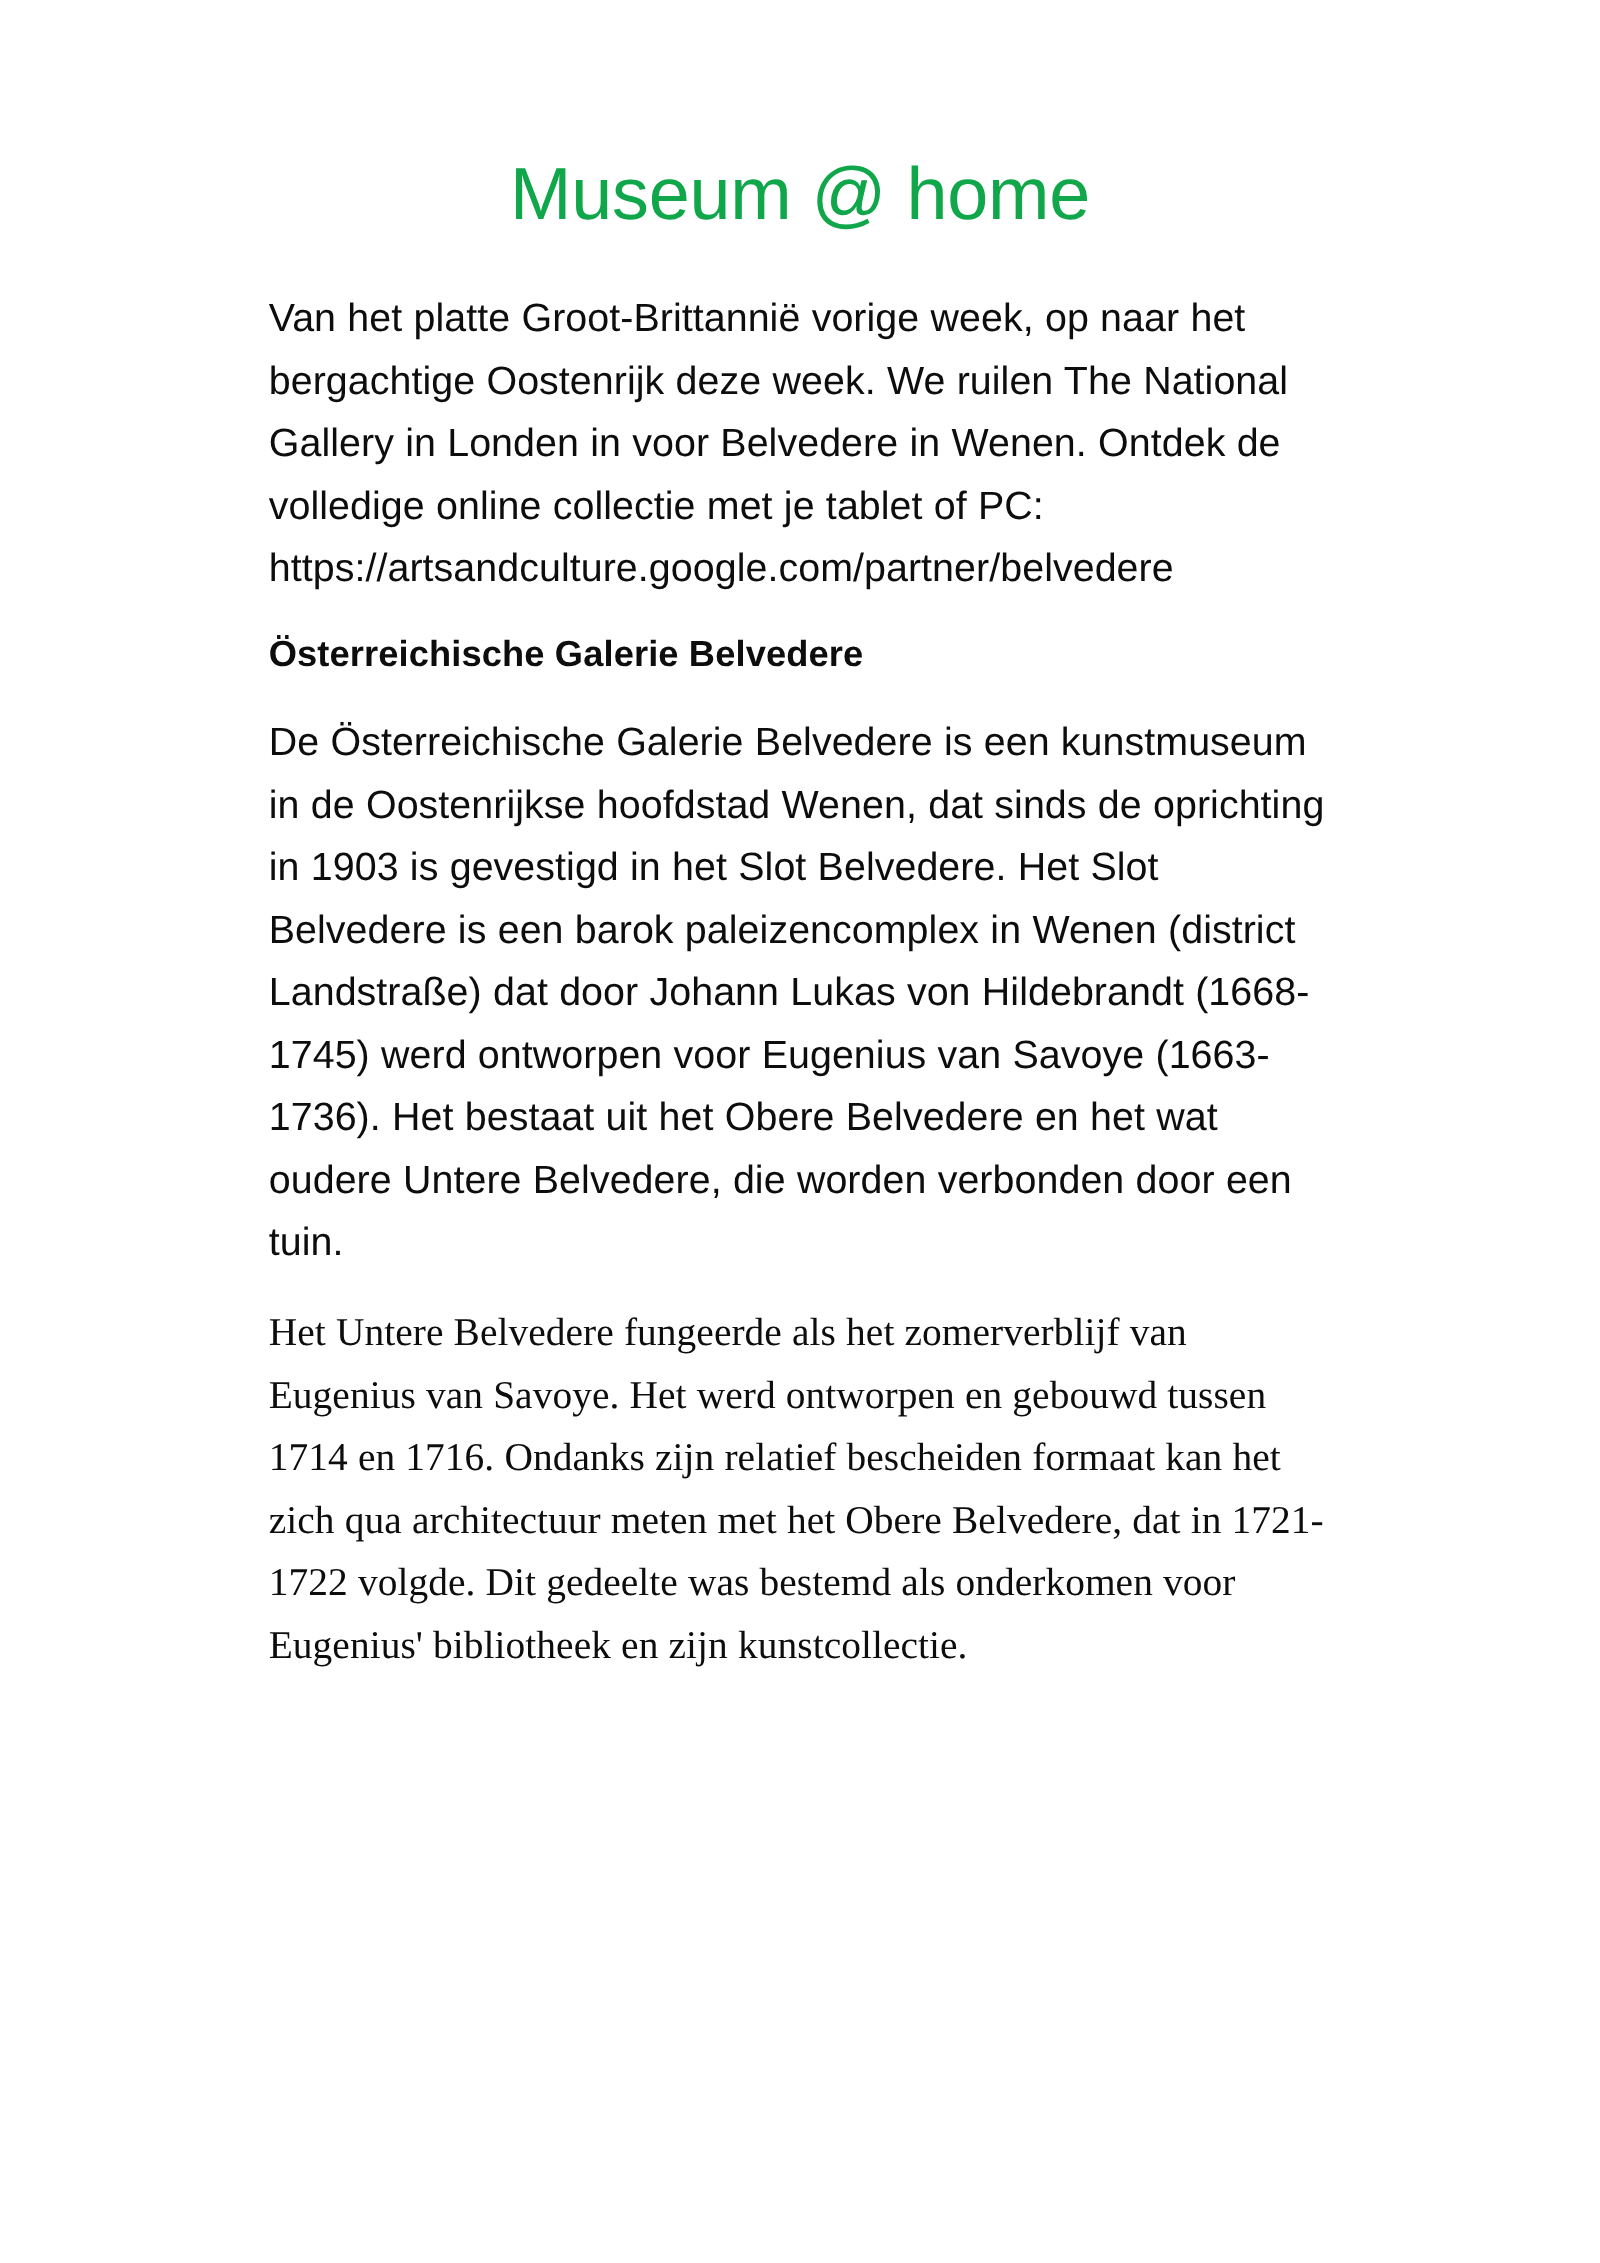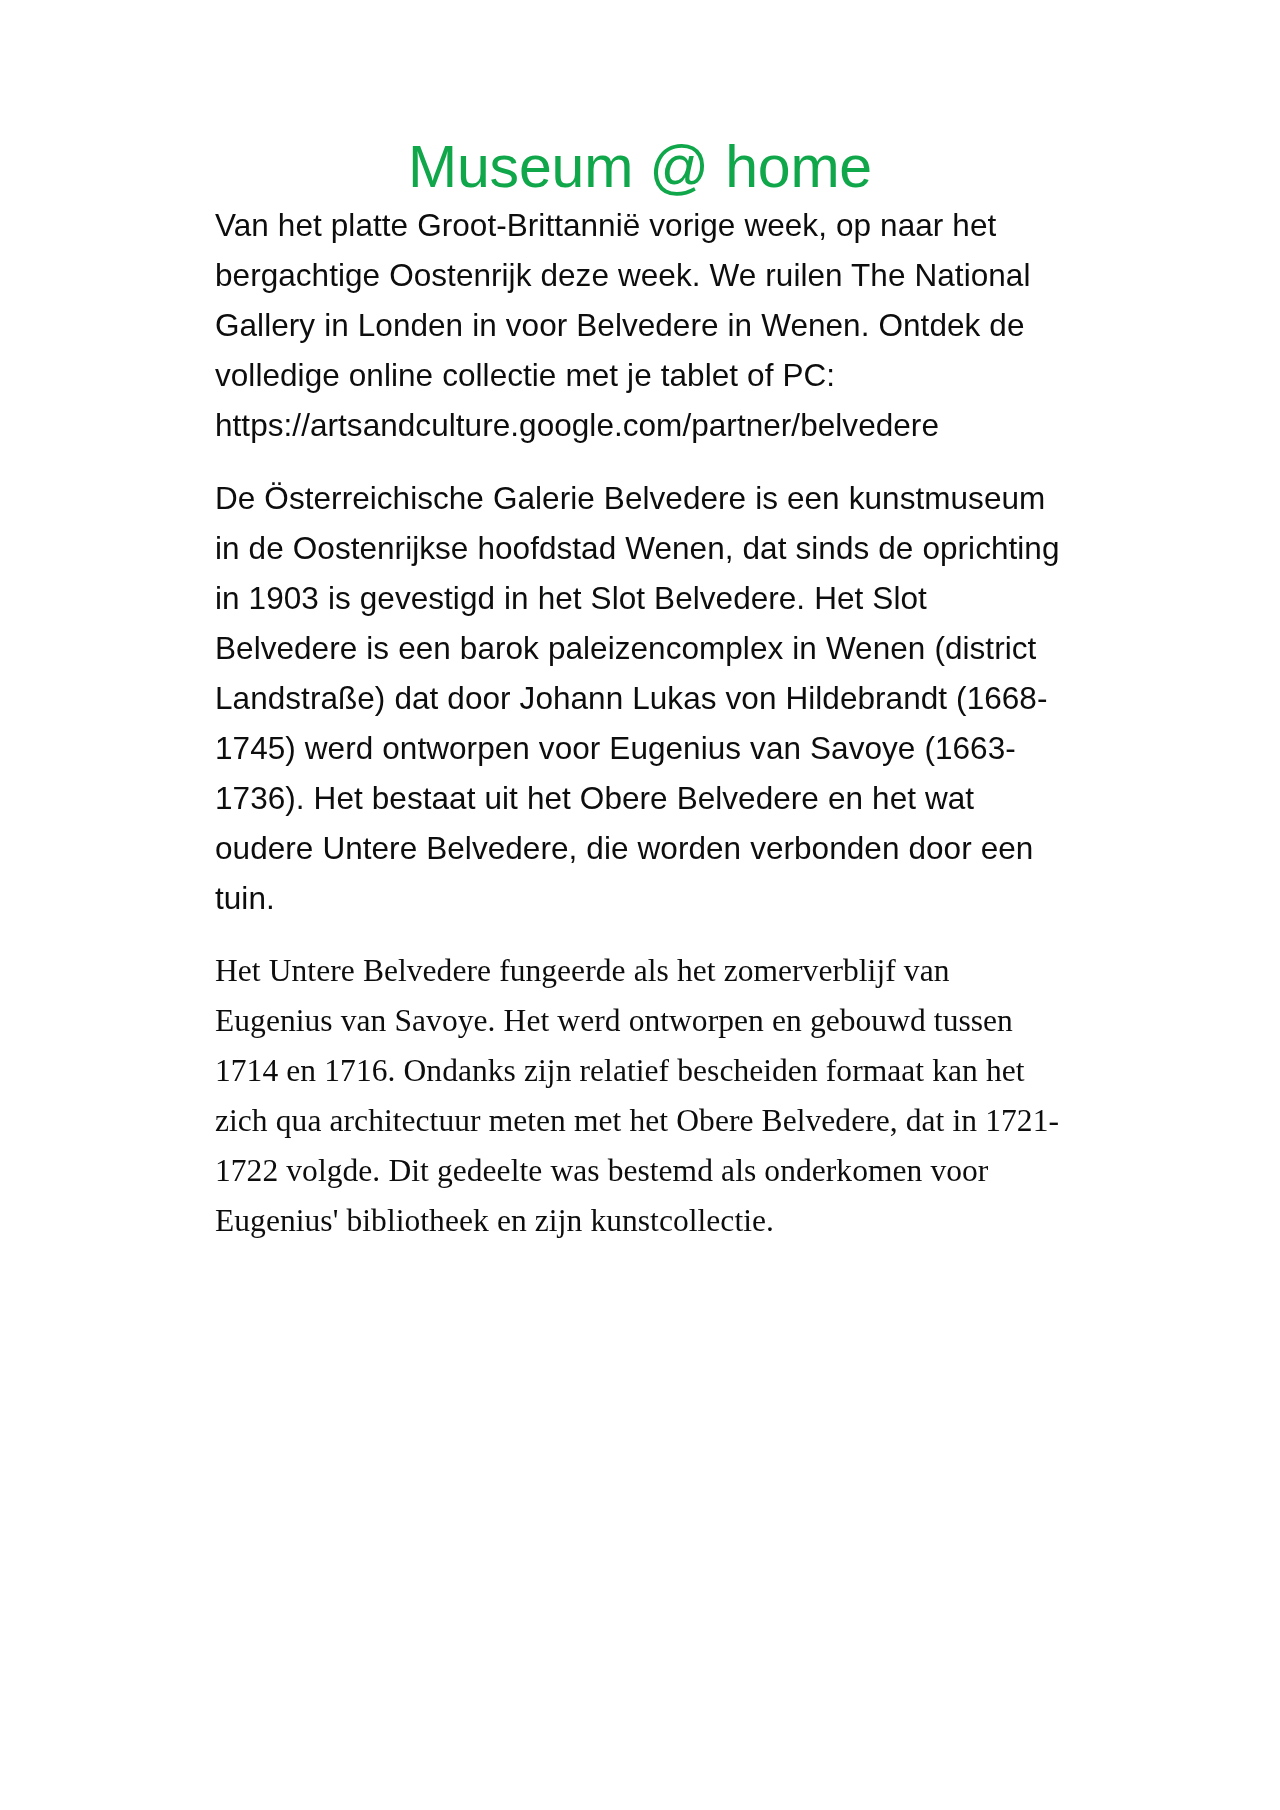--- a/index.html
+++ b/index.html
@@ -13,21 +13,21 @@
     height: 1810px;
     position: relative;
     font-family: "Liberation Sans", "DejaVu Sans", sans-serif;
     -webkit-font-smoothing: antialiased;
   }
   .page {
     width: 1280px;
     min-height: 1810px;
     background: #ffffff;
     box-sizing: border-box;
-    padding: 12px;
+    padding: 0;
     position: relative;
   }
   .doc-title {
     text-align: center;
     color: #10a64a;
     font-size: 59px;
     font-weight: 400;
     letter-spacing: -0.2px;
     line-height: 1.1;
     margin: 0;
@@ -45,20 +45,21 @@
     color: #0d0d0d;
     font-size: 31.5px;
     line-height: 50px;
     font-weight: 400;
     margin: 0 0 23px 0;
     text-align: left;
     word-spacing: 0.2px;
     letter-spacing: 0.05px;
   }
   p.body-par.first {
+    margin-top: 41px;
   }
   h2.section-heading {
     color: #0d0d0d;
     font-size: 29px;
     line-height: 44px;
     font-weight: bold;
     margin: 0 0 22px 0;
     letter-spacing: 0.1px;
   }
   p.body-par.last {
@@ -70,19 +71,20 @@
 <body>
 
 <div class="page">
 
   <h1 class="doc-title">Museum @ home</h1>
 
   <div class="content">
 
     <p class="body-par first">Van het platte Groot-Brittannië vorige week, op naar het bergachtige Oostenrijk deze week. We ruilen The National Gallery in Londen in voor Belvedere in Wenen. Ontdek de volledige online collectie met je tablet of PC: https://artsandculture.google.com/partner/belvedere</p>
 
+    <h2 class="section-heading">Österreichische Galerie Belvedere</h2>
 
     <p class="body-par">De Österreichische Galerie Belvedere is een kunstmuseum in de Oostenrijkse hoofdstad Wenen, dat sinds de oprichting in 1903 is gevestigd in het Slot Belvedere. Het Slot Belvedere is een barok paleizencomplex in Wenen (district Landstraße) dat door Johann Lukas von Hildebrandt (1668-1745) werd ontworpen voor Eugenius van Savoye (1663-1736). Het bestaat uit het Obere Belvedere en het wat oudere Untere Belvedere, die worden verbonden door een tuin.</p>
 
     <p class="body-par last">Het Untere Belvedere fungeerde als het zomerverblijf van Eugenius van Savoye. Het werd ontworpen en gebouwd tussen 1714 en 1716. Ondanks zijn relatief bescheiden formaat kan het zich qua architectuur meten met het Obere Belvedere, dat in 1721-1722 volgde. Dit gedeelte was bestemd als onderkomen voor Eugenius' bibliotheek en zijn kunstcollectie.</p>
 
   </div>
 </div>
 
 </body></html>

